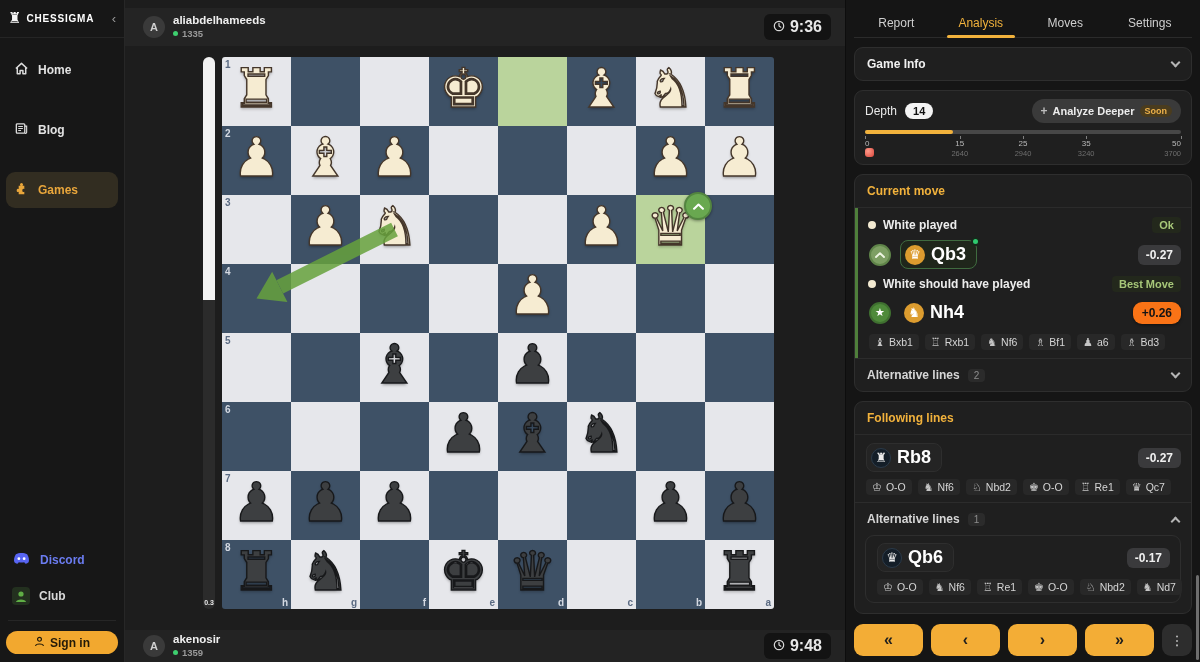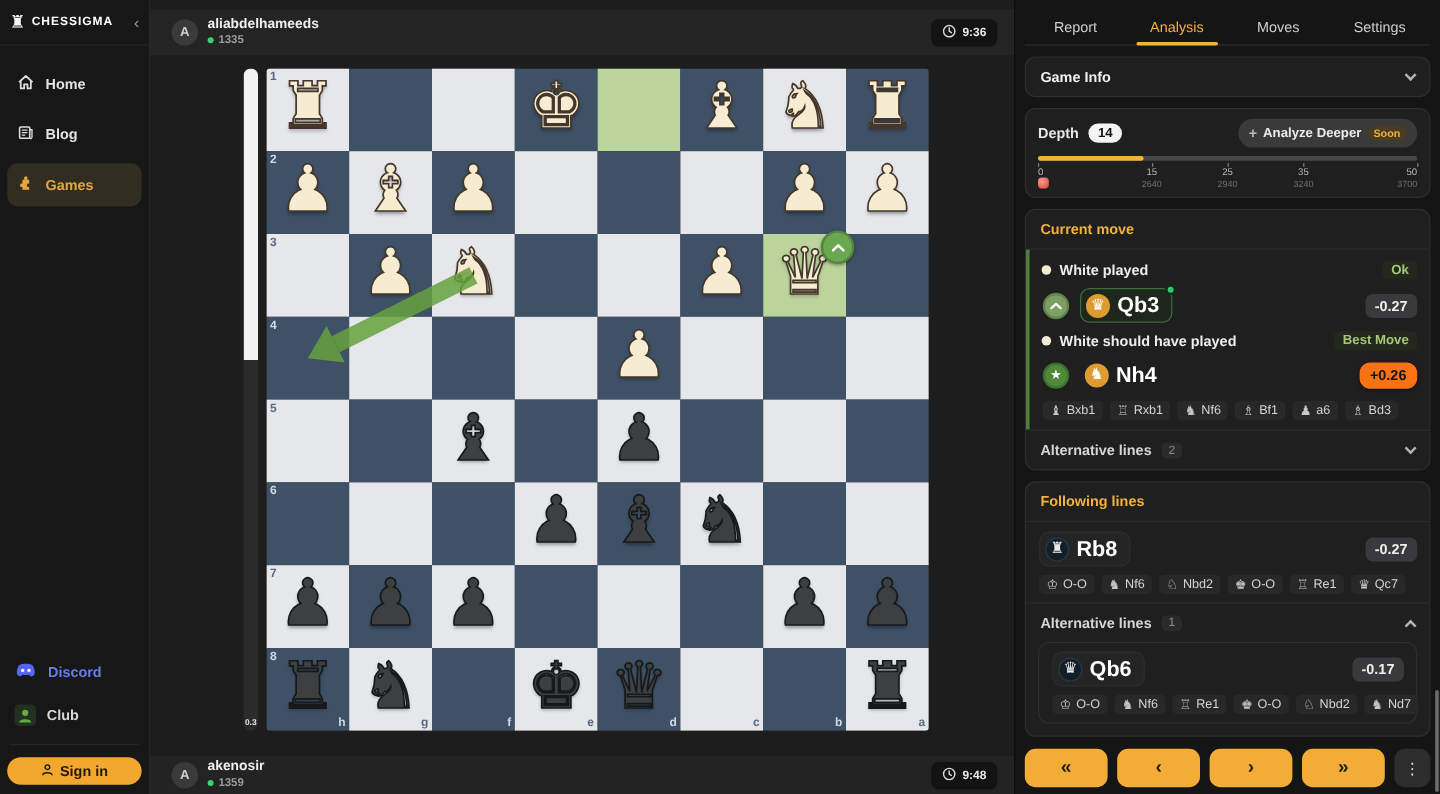--- a/index.html
+++ b/index.html
@@ -6,21 +6,21 @@
 html,body{width:1200px;height:662px;overflow:hidden}
 body{background:#181818;font-family:"Liberation Sans",sans-serif}
 .app{display:flex;width:1200px;height:662px}
 
 
 .sidebar{width:125px;background:#171717;border-right:1px solid #272727;display:flex;flex-direction:column}
 .logo-row{height:38px;display:flex;align-items:center;padding:0 8px;border-bottom:1px solid #252525;gap:5px}
 .logo-rook{color:#f5f5f5;font-size:15px;font-family:"DejaVu Sans",sans-serif;line-height:1}
 .logo-text{color:#fff;font-size:10px;font-weight:bold;letter-spacing:.8px;flex:1}
 .collapse{color:#9a9a9a;font-size:13px;line-height:1;cursor:pointer}
-.nav{padding:14px 6px;display:flex;flex-direction:column;gap:6px}
+.nav{padding:14px 6px;display:flex;flex-direction:column;gap:24px}
 .nav-item{display:flex;align-items:center;gap:9px;padding:9px 8px;border-radius:9px;color:#e3e3e3;font-size:12px;font-weight:bold;cursor:pointer}
 .nav-item.active{background:#322d21;color:#e9a63b}
 .sidebar-bottom{margin-top:auto;padding:0 6px 8px}
 .link-row{display:flex;align-items:center;gap:9px;padding:9px 6px;font-size:12px;font-weight:bold;cursor:pointer}
 .link-row.discord .lbl{color:#6b7cf0}
 .link-row.youtube .lbl{color:#f23f4f}
 .link-row.club .lbl{color:#d8d8d8}
 .side-divider{border-top:1px solid #262626;margin:6px 2px 10px}
 .signin-btn{width:100%;height:23px;background:#f2a82f;border:none;border-radius:12px;display:flex;align-items:center;justify-content:center;gap:5px;font-size:12px;font-weight:bold;color:#231a08;cursor:pointer;font-family:"Liberation Sans",sans-serif}
 .club-avatar{width:18px;height:18px;border-radius:4px;background:#23301f;display:flex;align-items:center;justify-content:center;overflow:hidden}
@@ -28,21 +28,21 @@
 
 .main{flex:1;display:flex;flex-direction:column;background:#1d1d1d;position:relative}
 .pbar{height:38px;background:#242424;display:flex;align-items:center;padding:0 14px 0 18px;gap:8px}
 .pbar.top{margin-top:8px}
 .pbar.bottom{margin-top:auto;height:32px;background:#232323}
 .avatar{width:22px;height:22px;border-radius:50%;background:#3a3a3a;color:#d0d0d0;font-size:11px;display:flex;align-items:center;justify-content:center;font-weight:bold;flex:0 0 auto}
 .pinfo{display:flex;flex-direction:column;line-height:1.2}
 .pname{color:#f0f0f0;font-size:11.5px;font-weight:bold}
 .prating{display:flex;align-items:center;gap:4px;color:#9a9a9a;font-size:9.5px;font-weight:bold}
 .online-dot{width:5px;height:5px;border-radius:50%;background:#3ecf6f}
-.clockpill{margin-left:auto;background:#131313;border-radius:6px;padding:4px 9px;display:flex;align-items:center;gap:5px;color:#e8e8e8;font-size:10px;font-weight:bold}
+.clockpill{margin-left:auto;background:#131313;border-radius:6px;padding:4px 9px;display:flex;align-items:center;gap:5px;color:#e8e8e8;font-size:16px;font-weight:bold}
 .board-zone{display:flex;gap:7px;margin:11px 0 0 78px}
 .evalbar{width:12px;height:552px;border-radius:6px;background:#2b2b2b;position:relative;overflow:hidden;flex:0 0 auto}
 .eval-white{position:absolute;top:0;left:0;right:0;background:#f2f2f2}
 .eval-label{position:absolute;bottom:3px;width:100%;text-align:center;font-size:7px;font-weight:bold;color:#e8e8e8}
 .board{width:552px;height:552px;position:relative;border-radius:3px;overflow:hidden;flex:0 0 auto}
 .sq{position:absolute;width:69px;height:69px}
 .sq.light{background:#e6e7eb}
 .sq.dark{background:#3e5166}
 .sq.hl.light{background:#bad49c}
 .piece{display:block;width:69px;height:69px;line-height:64px;text-align:center;font-size:54px;font-family:"DejaVu Sans",sans-serif;user-select:none}
@@ -63,21 +63,21 @@
 .tab.active{color:#f2b23c;font-weight:normal}
 .tab.active::after{content:"";position:absolute;left:8px;right:8px;bottom:-1px;height:3px;border-radius:2px;background:#f2b23c}
 .card{background:#1f1f1f;border:1px solid #2e2e2e;border-radius:9px;margin-top:9px;flex:0 0 auto}
 .card-head{display:flex;align-items:center;justify-content:space-between;padding:9px 12px}
 .card-head.bordered{border-bottom:1px solid #2b2b2b}
 .card-title{font-size:12px;font-weight:bold;color:#f0f0f0}
 .card-title.gold{color:#f2b23c}
 .chev{width:7px;height:7px;border-right:2px solid #b5b5b5;border-bottom:2px solid #b5b5b5;transform:rotate(45deg);margin-top:-3px}
 .chev.up{transform:rotate(-135deg);margin-top:4px}
 .depth-row{display:flex;align-items:center;padding:8px 10px 3px}
-.depth-label{font-size:12px;color:#e8e8e8;font-weight:bold}
+.depth-label{font-size:12px;color:#e8e8e8;font-weight:normal}
 .depth-value{background:#f4f4f4;color:#111;font-weight:bold;font-size:11px;border-radius:10px;padding:2px 8px;margin-left:8px}
 .analyze-btn{margin-left:auto;background:#3a3a3a;border:none;border-radius:13px;padding:5px 9px;display:flex;align-items:center;gap:5px;font-size:11px;color:#ececec;font-weight:bold;cursor:pointer;font-family:"Liberation Sans",sans-serif}
 .plus{color:#bdbdbd;font-weight:bold;font-size:12px}
 .soon{background:#4a3c1e;color:#edb14a;font-size:9px;font-weight:bold;border-radius:7px;padding:1px 5px}
 .slider-zone{padding:4px 10px 5px}
 .track{height:4px;border-radius:2px;background:#474747;position:relative;cursor:pointer}
 .track-fill{position:absolute;left:0;top:0;bottom:0;background:#f2b23c;border-radius:2px}
 .ticks{position:relative;height:23px;margin-top:2px}
 .tickmark{position:absolute;top:0;width:1px;height:3px;background:#808080}
 .ticklabel{position:absolute;top:3px;font-size:8px;color:#b9b9b9}

